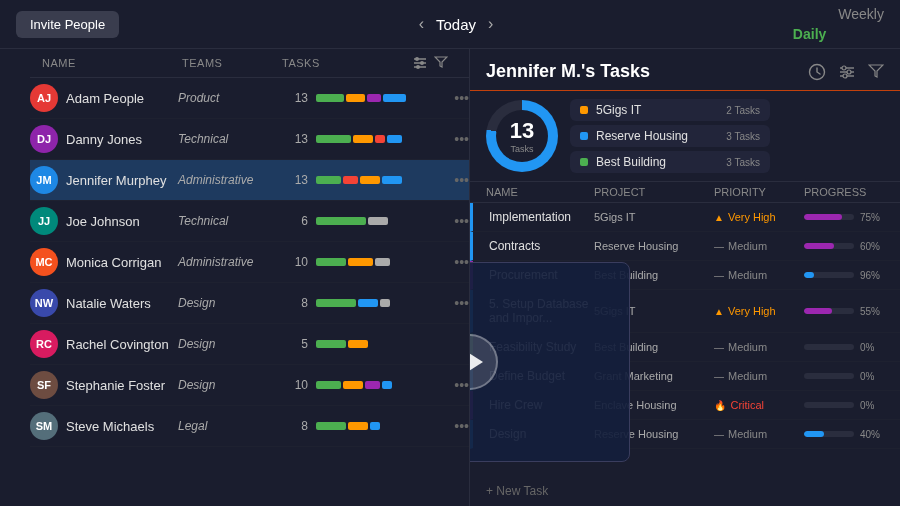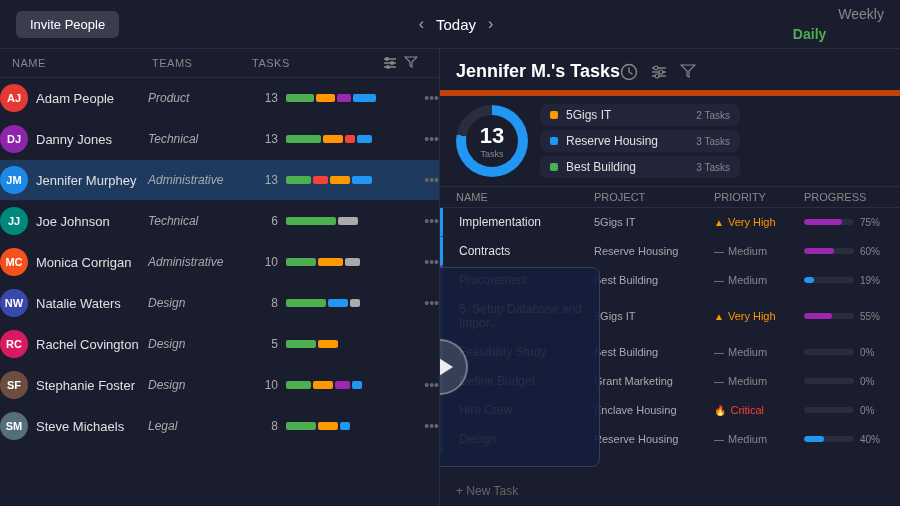--- a/index.html
+++ b/index.html
@@ -56,20 +56,21 @@
       font-size: 14px;
     }
     .view-daily { color: #4caf50; font-weight: 600; margin-top: 20px; }
     .view-weekly { color: #888; }
 
     
     .main-layout {
       display: flex;
       flex: 1;
       overflow: hidden;
+      margin-left: 30px;
     }
 
     
     .left-panel {
       width: 440px;
       flex-shrink: 0;
       display: flex;
       flex-direction: column;
       border-right: 1px solid #2a2d3e;
     }
@@ -133,23 +134,23 @@
       flex: 1;
       display: flex;
       flex-direction: column;
       background: #1a1d2e;
       position: relative;
     }
 
     .right-header {
       display: flex;
       align-items: center;
-      justify-content: flex-start;
+      justify-content: space-between;
       padding: 12px 16px 8px;
-      border-bottom: 6px solid #c2410c;
+      border-bottom: 1px solid #c2410c;
     }
     .right-title { font-size: 18px; font-weight: 600; color: #fff; }
     .right-icons { display: flex; gap: 12px; color: #888; font-size: 16px; }
 
     
     .summary-row {
       display: flex;
       align-items: center;
       padding: 8px 16px;
       gap: 12px;
@@ -521,21 +522,21 @@
             <div class="task-name">Procurement</div>
             <div class="task-project">Best Building</div>
             <div class="task-priority" style="color: rgb(136, 136, 136);">
               <span style="font-size: 10px;">—</span>
               <span>Medium</span>
             </div>
             <div class="task-progress">
               <div class="progress-bar-wrap">
                 <div class="progress-bar-fill" style="width: 19%; background: rgb(33, 150, 243);"></div>
               </div>
-              <span>19%</span>
+              <span>96%</span>
             </div>
           </div>
           <div class="task-row accent-blue">
             <div class="task-name">5. Setup Database and Impor...</div>
             <div class="task-project">5Gigs IT</div>
             <div class="task-priority" style="color: rgb(255, 152, 0);">
               <span style="font-size: 10px;">▲</span>
               <span>Very High</span>
             </div>
             <div class="task-progress">

